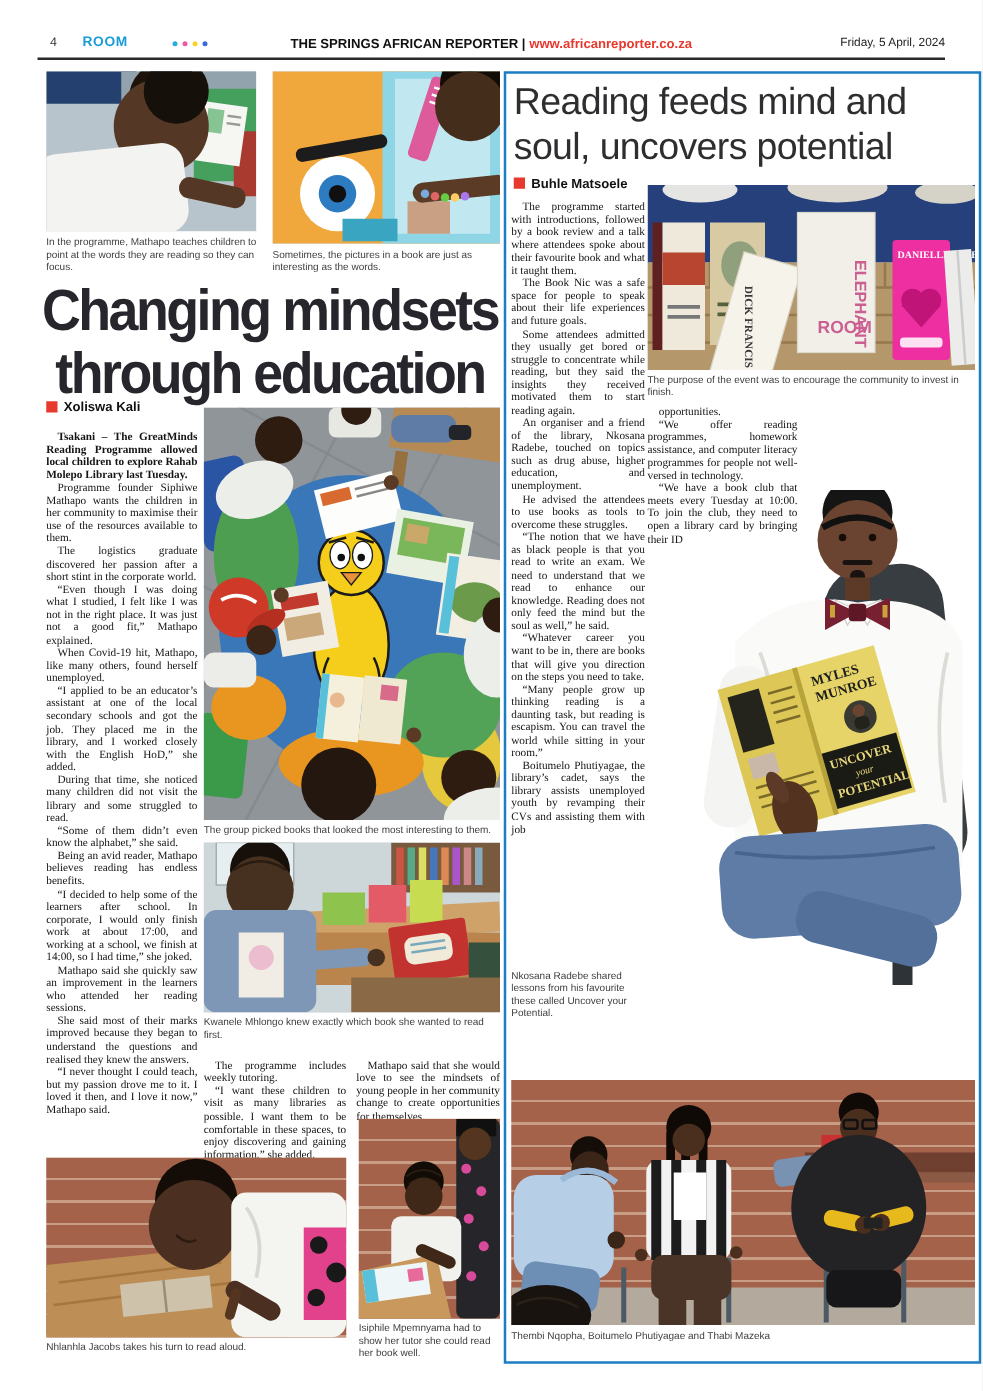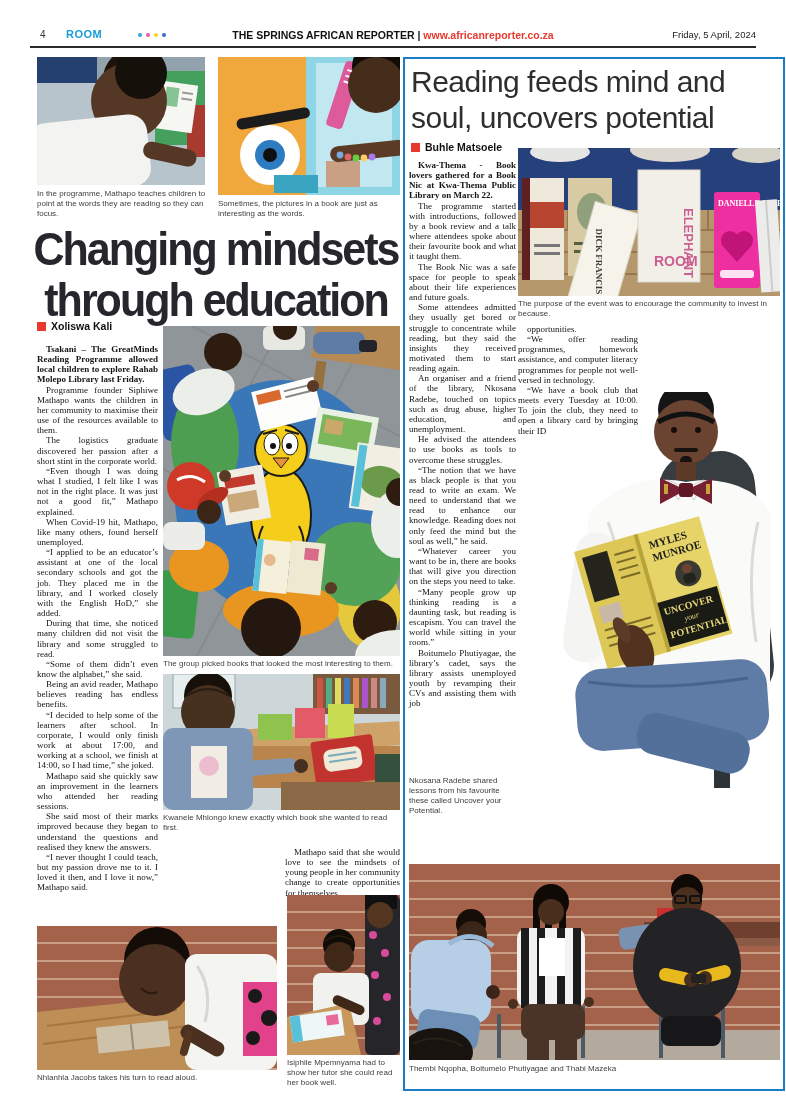--- a/index.html
+++ b/index.html
@@ -116,21 +116,21 @@
   </div>
   <div class="cap" style="left:218px;top:199px;width:182px">Sometimes, the pictures in a book are just as interesting as the words.</div>
 
   <div class="abs headline-left">Changing mindsets
 through education</div>
   <div class="byline" style="left:37px;top:320px">
     <span class="sq"></span><span>Xoliswa Kali</span>
   </div>
 
   <div class="body-col" style="left:37px;top:344px;width:121px">
-    <p class="lead">Tsakani – The GreatMinds Reading Programme allowed local children to explore Rahab Molepo Library last Friday.</p>
+    <p class="lead">Tsakani – The GreatMinds Reading Programme allowed local children to explore Rahab Molepo Library last Tuesday.</p>
     <span><p>Programme founder Siphiwe Mathapo wants the children in her community to maximise their use of the resources available to them.</p><p>The logistics graduate discovered her passion after a short stint in the corporate world.</p><p>“Even though I was doing what I studied, I felt like I was not in the right place. It was just not a good fit,” Mathapo explained.</p><p>When Covid-19 hit, Mathapo, like many others, found herself unemployed.</p><p>“I applied to be an educator’s assistant at one of the local secondary schools and got the job. They placed me in the library, and I worked closely with the English HoD,” she added.</p><p>During that time, she noticed many children did not visit the library and some struggled to read.</p><p>“Some of them didn’t even know the alphabet,” she said.</p><p>Being an avid reader, Mathapo believes reading has endless benefits.</p><p>“I decided to help some of the learners after school. In corporate, I would only finish work at about 17:00, and working at a school, we finish at 14:00, so I had time,” she joked.</p><p>Mathapo said she quickly saw an improvement in the learners who attended her reading sessions.</p><p>She said most of their marks improved because they began to understand the questions and realised they knew the answers.</p><p>“I never thought I could teach, but my passion drove me to it. I loved it then, and I love it now,” Mathapo said.</p></span>
   </div>
 
   <div class="photo" style="left:163px;top:326px;width:237px;height:330px">
     <svg width="237" height="330">
       <rect width="237" height="330" fill="#90959a"></rect>
       <g opacity="0.5" transform="rotate(28 118 165)">
           <rect x="-40" y="60" width="320" height="2" fill="#7b8085"></rect>
           <rect x="-40" y="130" width="320" height="2" fill="#7b8085"></rect>
           <rect x="-40" y="200" width="320" height="2" fill="#7b8085"></rect>
@@ -252,20 +252,23 @@
       <rect x="28" y="72" width="36" height="52" fill="#f2ede4"></rect>
       <circle cx="46" cy="92" r="10" fill="#e8b0c8" opacity="0.8"></circle>
       <g transform="rotate(-4 100 92)">
           <rect x="72" y="86" width="62" height="15" rx="7" fill="#7e97b6"></rect>
         </g>
       <circle cx="138" cy="92" r="7" fill="#46301f"></circle>
     </svg>
   </div>
   <div class="cap" style="left:163px;top:813px;width:237px">Kwanele Mhlongo knew exactly which book she wanted to read first.</div>
 
+  <div class="body-col" style="left:163px;top:847px;width:114px">
+    <span><p>The programme includes weekly tutoring.</p><p>“I want these children to visit as many libraries as possible. I want them to be comfortable in these spaces, to enjoy discovering and gaining information,” she added.</p></span>
+  </div>
   <div class="body-col" style="left:285px;top:847px;width:115px">
     <span><p>Mathapo said that she would love to see the mindsets of young people in her community change to create opportunities for themselves.</p></span>
   </div>
 
   <div class="photo brick" style="left:287px;top:895px;width:113px;height:160px">
     <svg width="113" height="160">
       <rect x="78" width="35" height="160" rx="6" fill="#26262a"></rect>
       <circle cx="86" cy="40" r="4" fill="#d84a9a"></circle>
         <circle cx="98" cy="58" r="4" fill="#d84a9a"></circle>
         <circle cx="88" cy="80" r="4" fill="#d84a9a"></circle>
@@ -318,21 +321,20 @@
   <div class="cap" style="left:37px;top:1073px;width:240px">Nhlanhla Jacobs takes his turn to read aloud.</div>
 
   <div class="abs bluebox"></div>
   <div class="abs headline-right">Reading feeds mind and
 soul, uncovers potential</div>
   <div class="byline" style="left:411px;top:141px">
     <span class="sq"></span><span>Buhle Matsoele</span>
   </div>
 
   <div class="body-col" style="left:409px;top:160px;width:107px">
-    <p class="lead">Kwa-Thema - Book lovers gathered for a Book Nic at Kwa-Thema Public Library on March 22.</p>
     <span><p>The programme started with introductions, followed by a book review and a talk where attendees spoke about their favourite book and what it taught them.</p><p>The Book Nic was a safe space for people to speak about their life experiences and future goals.</p><p>Some attendees admitted they usually get bored or struggle to concentrate while reading, but they said the insights they received motivated them to start reading again.</p><p>An organiser and a friend of the library, Nkosana Radebe, touched on topics such as drug abuse, higher education, and unemployment.</p><p>He advised the attendees to use books as tools to overcome these struggles.</p><p>“The notion that we have as black people is that you read to write an exam. We need to understand that we read to enhance our knowledge. Reading does not only feed the mind but the soul as well,” he said.</p><p>“Whatever career you want to be in, there are books that will give you direction on the steps you need to take.</p><p>“Many people grow up thinking reading is a daunting task, but reading is escapism. You can travel the world while sitting in your room.”</p><p>Boitumelo Phutiyagae, the library’s cadet, says the library assists unemployed youth by revamping their CVs and assisting them with job</p></span>
   </div>
 
   <div class="photo" style="left:518px;top:148px;width:262px;height:148px">
     <svg width="262" height="148">
       <rect width="262" height="62" fill="#26407c"></rect>
       <ellipse cx="42" cy="4" rx="30" ry="10" fill="#e5e5e3"></ellipse>
         <ellipse cx="152" cy="2" rx="40" ry="12" fill="#dcd8d0"></ellipse>
         <ellipse cx="240" cy="6" rx="26" ry="9" fill="#d5d2c8"></ellipse>
       <rect y="62" width="262" height="86" fill="#b4976a"></rect>
@@ -359,21 +361,21 @@
       <circle cx="212" cy="92" r="9" fill="#c01478"></circle>
         <circle cx="226" cy="92" r="9" fill="#c01478"></circle>
         <polygon points="203,96 235,96 219,114" fill="#c01478"></polygon>
       <rect x="202" y="122" width="34" height="8" rx="3" fill="#ffffff" opacity="0.85"></rect>
       <g transform="rotate(-4 250 96)">
           <rect x="240" y="52" width="22" height="92" fill="#ececea"></rect>
           <rect x="250" y="52" width="2" height="92" fill="#ccc"></rect>
         </g>
     </svg>
   </div>
-  <div class="cap" style="left:518px;top:299px;width:262px">The purpose of the event was to encourage the community to invest in because.</div>
+  <div class="cap" style="left:518px;top:299px;width:262px">The purpose of the event was to encourage the community to invest in finish.</div>
 
   <div class="body-col" style="left:518px;top:324px;width:120px;z-index:3">
     <span><p>opportunities.</p><p>“We offer reading programmes, homework assistance, and computer literacy programmes for people not well-versed in technology.</p><p>“We have a book club that meets every Tuesday at 10:00. To join the club, they need to open a library card by bringing their ID</p></span>
   </div>
 
   <div class="photo" style="left:518px;top:392px;width:262px;height:398px;background:transparent;z-index:1">
     <svg width="262" height="398">
       <g transform="rotate(-6 198 180)">
           <rect x="150" y="60" width="96" height="250" rx="34" fill="#383d42"></rect>
         </g>

